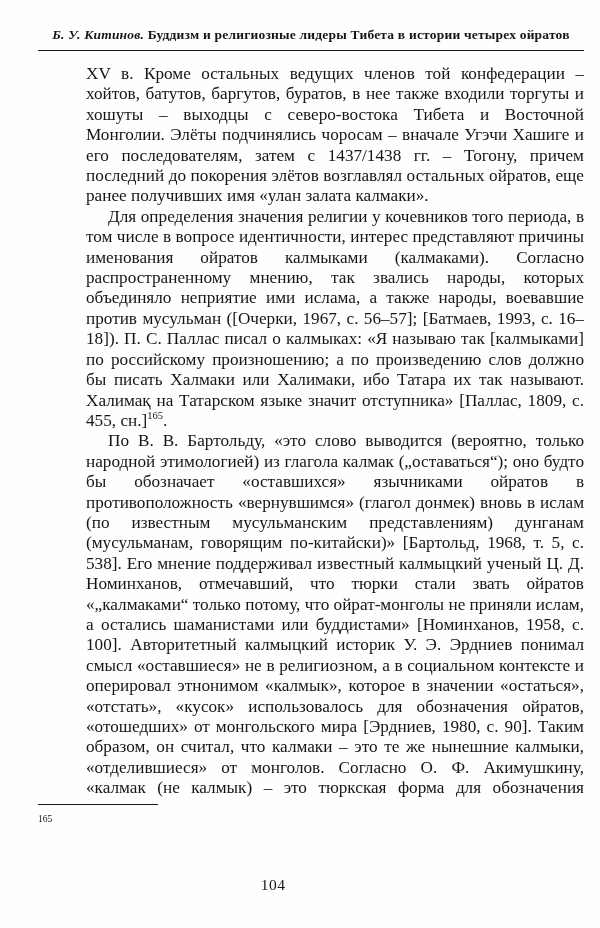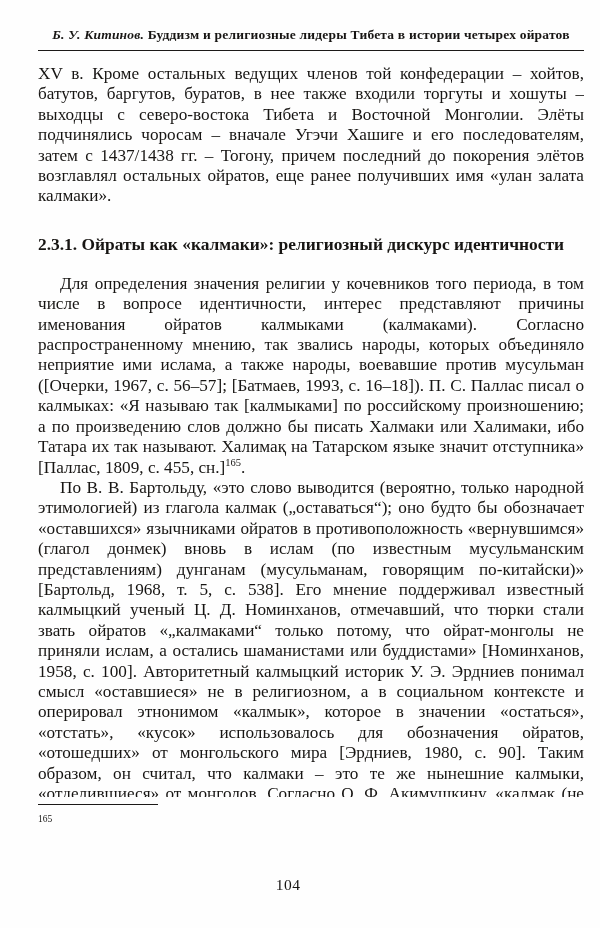--- a/index.html
+++ b/index.html
@@ -32,20 +32,21 @@
     font-style: italic;
   }
   .header-rule {
     border: none;
     border-top: 1.4px solid #1c1a18;
     margin: 7px 0 0 0;
   }
   .main {
     height: 746px;
     overflow: hidden;
+    margin-left: 48px;
   }
   .para {
     margin: 0;
     font-size: 17.2px;
     line-height: 20.4px;
     text-align: justify;
     text-justify: inter-word;
   }
   .para.first {
     margin-top: 13px;
@@ -91,21 +92,21 @@
     text-justify: inter-word;
   }
   .fn-marker {
     position: absolute;
     left: 0;
     top: -1px;
     font-size: 9.5px;
   }
   .page-number {
     position: absolute;
-    left: 16px;
+    left: 1px;
     top: 876px;
     width: 544px;
     text-align: center;
     font-size: 15.5px;
     letter-spacing: 0.5px;
     background: transparent;
   }
 </style>
 </head>
 <body>
@@ -115,21 +116,20 @@
   <div class="running-header">
     <span class="author">Б. У. Китинов.</span><span> Буддизм и религиозные лидеры Тибета в истории четырех ойратов</span>
   </div>
 
   <hr class="header-rule">
 
   <div class="main">
 
     <p class="para first">XV в. Кроме остальных ведущих членов той конфедерации – хойтов, батутов, баргутов, буратов, в нее также входили торгуты и хошуты – выходцы с северо-востока Тибета и Восточной Монголии. Элёты подчинялись чоросам – вначале Угэчи Хашиге и его последователям, затем с 1437/1438 гг. – Тогону, причем последний до покорения элётов возглавлял остальных ойратов, еще ранее получивших имя «улан залата калмаки».</p>
 
-    <h2 class="section-heading">2.3.1. Ойраты как «калмаки»: религиозный дискурс идентичности</h2>
 
     <p class="para indent"><span>Для определения значения религии у кочевников того периода, в том числе в вопросе идентичности, интерес представляют причины именования ойратов </span><span class="it">калмыками (калмаками)</span><span>. Согласно распространенному мнению, так звались народы, которых объединяло неприятие ими ислама, а также народы, воевавшие против мусульман ([Очерки, 1967, с. 56–57]; [Батмаев, 1993, с. 16–18]). П. С. Паллас писал о калмыках: «Я называю так [калмыками] по российскому произношению; а по произведению слов должно бы писать Халмаки или Халимаки, ибо Татара их так называют. Халимақ на Татарском языке значит отступника» [Паллас, 1809, с. 455, сн.]</span><sup class="ref">165</sup><span>.</span></p>
 
     <p class="para indent"><span>По В. В. Бартольду, «это слово выводится (вероятно, только народной этимологией) из глагола </span><span class="it">калмак</span><span> („оставаться“); оно будто бы обозначает «оставшихся» язычниками ойратов в противоположность «вернувшимся» (глагол </span><span class="it">донмек</span><span>) вновь в ислам (по известным мусульманским представлениям) дунганам (мусульманам, говорящим по-китайски)» [Бартольд, 1968, т. 5, с. 538]. Его мнение поддерживал известный калмыцкий ученый Ц. Д. Номинханов, отмечавший, что тюрки стали звать ойратов «„калмаками“ только потому, что ойрат-монголы не приняли ислам, а остались шаманистами или буддистами» [Номинханов, 1958, с. 100]. Авторитетный калмыцкий историк У. Э. Эрдниев понимал смысл «оставшиеся» не в религиозном, а в социальном контексте и оперировал этнонимом «калмык», которое в значении «остаться», «отстать», «кусок» использовалось для обозначения ойратов, «отошедших» от монгольского мира [Эрдниев, 1980, с. 90]. Таким образом, он считал, что калмаки – это те же нынешние калмыки, «отделившиеся» от монголов. Согласно О. Ф. Акимушкину, «калмак (не калмык) – это тюркская форма для обозначения западных монголов, или ойратов (джунгаров)» [Акимушкин, 1974, с. 43]. Современные кал-</span></p>
 
   </div>
 
   <div class="footnote-area">
     <hr class="footnote-rule">
     <p class="footnote"><sup class="fn-marker">165</sup></p>

